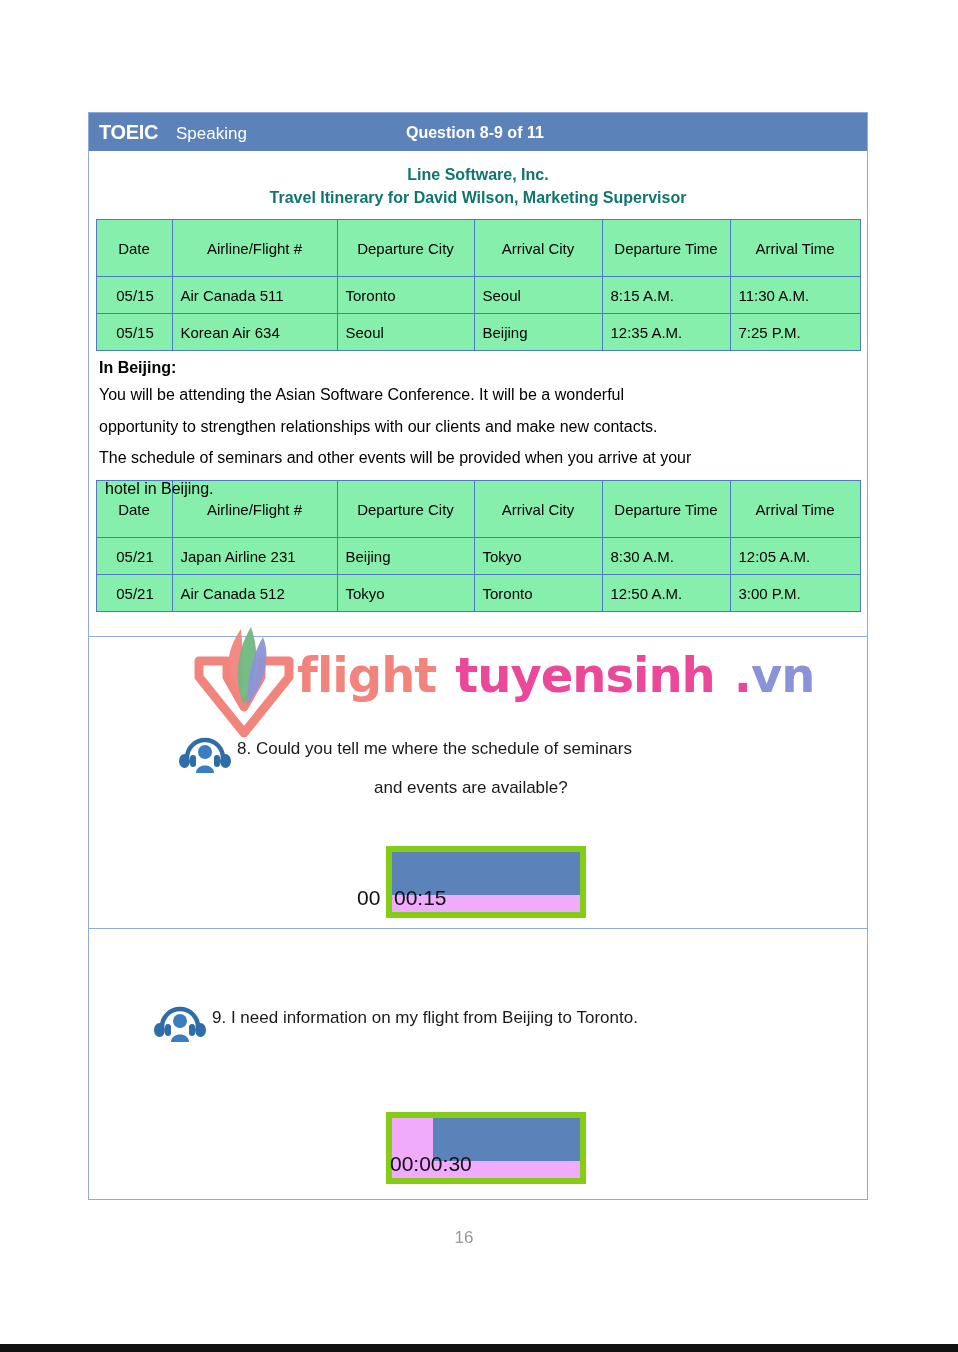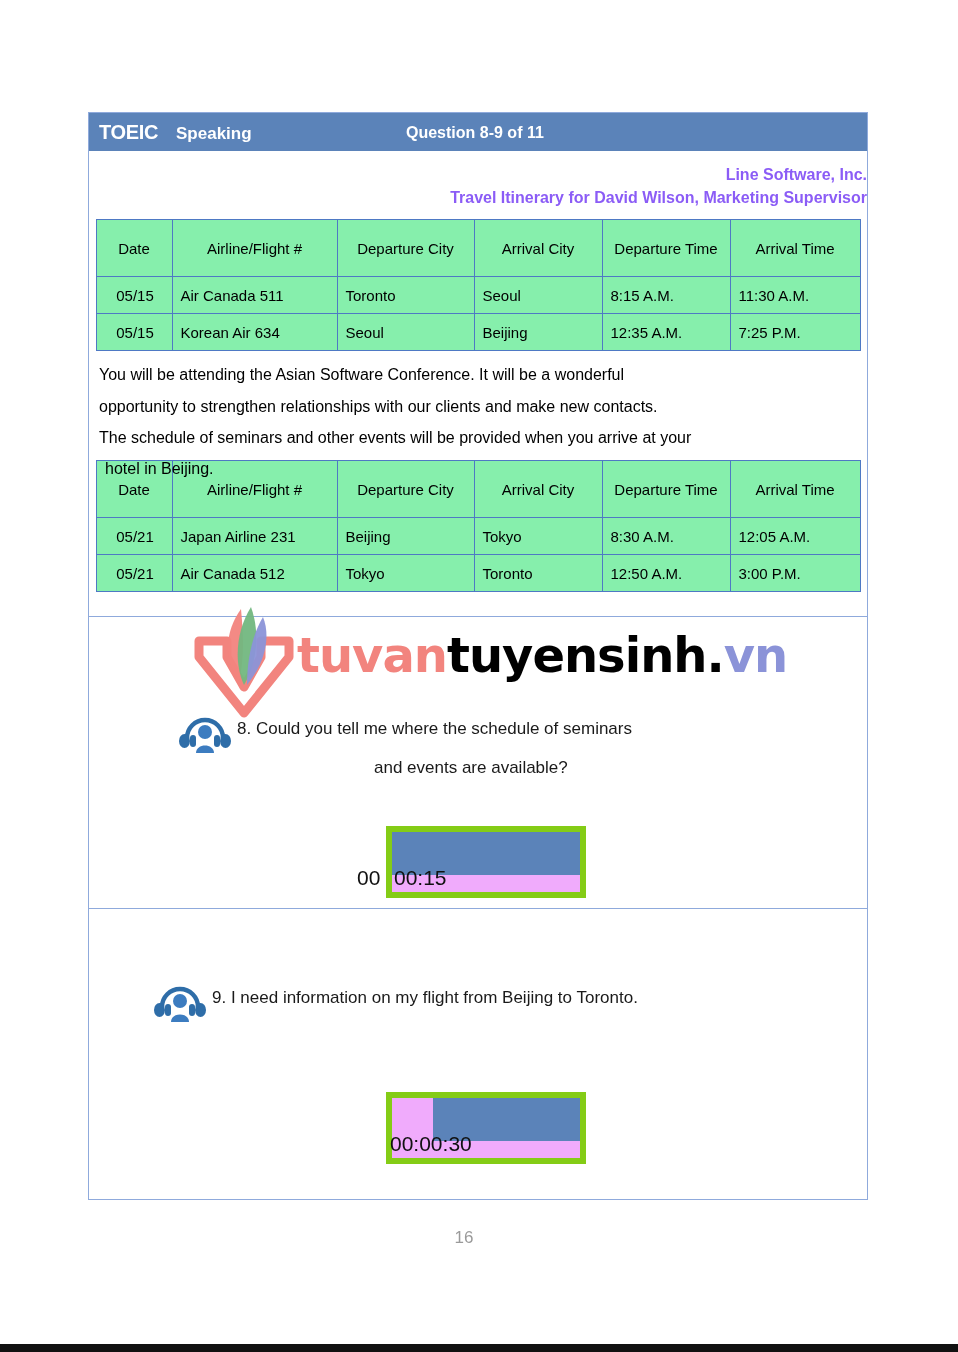--- a/index.html
+++ b/index.html
@@ -41,36 +41,36 @@
     top: 8px;
     font-size: 20px;
     font-weight: bold;
     letter-spacing: -0.3px;
   }
   .titlebar .section {
     position: absolute;
     left: 87px;
     top: 11px;
     font-size: 17px;
-    font-weight: bold;
+    font-weight: normal;
   }
   .titlebar .qnum {
     position: absolute;
     left: 317px;
     top: 11px;
     font-size: 16px;
     font-weight: bold;
   }
 
   
   .doc-head {
-    text-align: right;
+    text-align: center;
     font-size: 16px;
     font-weight: bold;
-    color: #8b5cf6;
+    color: #0f766e;
     margin-top: 12px;
     line-height: 1.45;
   }
 
   
   .itin {
     border-collapse: collapse;
     table-layout: fixed;
     width: 764px;
     margin: 10px auto 0 auto;
@@ -155,21 +155,21 @@
     position: absolute;
     left: 108px;
     top: 22px;
     font-size: 48px;
     font-weight: bold;
     font-family: "DejaVu Sans", sans-serif;
     letter-spacing: -1px;
     white-space: nowrap;
   }
   .wm-a { color: #F2847E; }
-  .wm-b { color: #000000; }
+  .wm-b { color: #ec4899; margin-left: 19px; }
   .wm-c { color: #8B93D8; }
 
   .qline {
     position: absolute;
     font-size: 17px;
     color: #1a1a1a;
     white-space: nowrap;
   }
   .headset {
     position: absolute;
@@ -267,20 +267,21 @@
         <td>Korean Air 634</td>
         <td>Seoul</td>
         <td>Beijing</td>
         <td>12:35 A.M.</td>
         <td>7:25 P.M.</td>
       </tr>
     </tbody>
   </table>
 
   <div class="beijing-block">
+    <div class="beijing-label">In Beijing:</div>
     <div class="beijing-text">
       <span>You will be attending the Asian Software Conference. It will be a wonderful</span><br>
       <span>opportunity to strengthen relationships with our clients and make new contacts.</span><br>
       <span>The schedule of seminars and other events will be provided when you arrive at your</span>
       <span class="lastline">hotel in Beijing.</span>
     </div>
   </div>
 
   <table class="itin second">
     <colgroup>
@@ -326,21 +327,21 @@
 
   <div class="qpanel q8">
 
     <div class="watermark">
       <svg width="110" height="118" viewBox="0 0 110 118">
         <path d="M10 36 L38 36 L38 52 L55 82 L72 52 L72 36 L100 36 L100 52 L55 108 L10 52 Z" fill="none" stroke="#F2847E" stroke-width="9" stroke-linejoin="round"></path>
         <path d="M52 4 C36 26 34 54 50 76 C56 52 54 26 52 4 Z" fill="#F2847E" opacity="0.95"></path>
         <path d="M62 2 C48 24 44 56 55 80 C70 54 70 24 62 2 Z" fill="#72B77F" opacity="0.95"></path>
         <path d="M74 12 C62 32 58 58 58 80 C76 58 82 32 74 12 Z" fill="#8B93D8" opacity="0.95"></path>
       </svg>
-      <div class="wm-text"><span class="wm-a">tuvan</span><span class="wm-b">tuyensinh</span><span class="wm-b">.</span><span class="wm-c">vn</span></div>
+      <div class="wm-text"><span class="wm-a">flight</span><span class="wm-b">tuyensinh</span><span class="wm-b">.</span><span class="wm-c">vn</span></div>
     </div>
 
     <span class="headset" style="left:90px; top:99px;">
       <svg width="52" height="38" viewBox="0 0 52 38">
         <path d="M8 22 A18 18 0 0 1 44 22" fill="none" stroke="#2E6DA8" stroke-width="4.5"></path>
         <ellipse cx="5.5" cy="25" rx="5.5" ry="7" fill="#2E6DA8"></ellipse>
         <ellipse cx="46.5" cy="25" rx="5.5" ry="7" fill="#2E6DA8"></ellipse>
         <rect x="11" y="19" width="6" height="12" rx="3" fill="#2E6DA8"></rect>
         <rect x="35" y="19" width="6" height="12" rx="3" fill="#2E6DA8"></rect>
         <circle cx="26" cy="16" r="7" fill="#3C7CC0"></circle>

